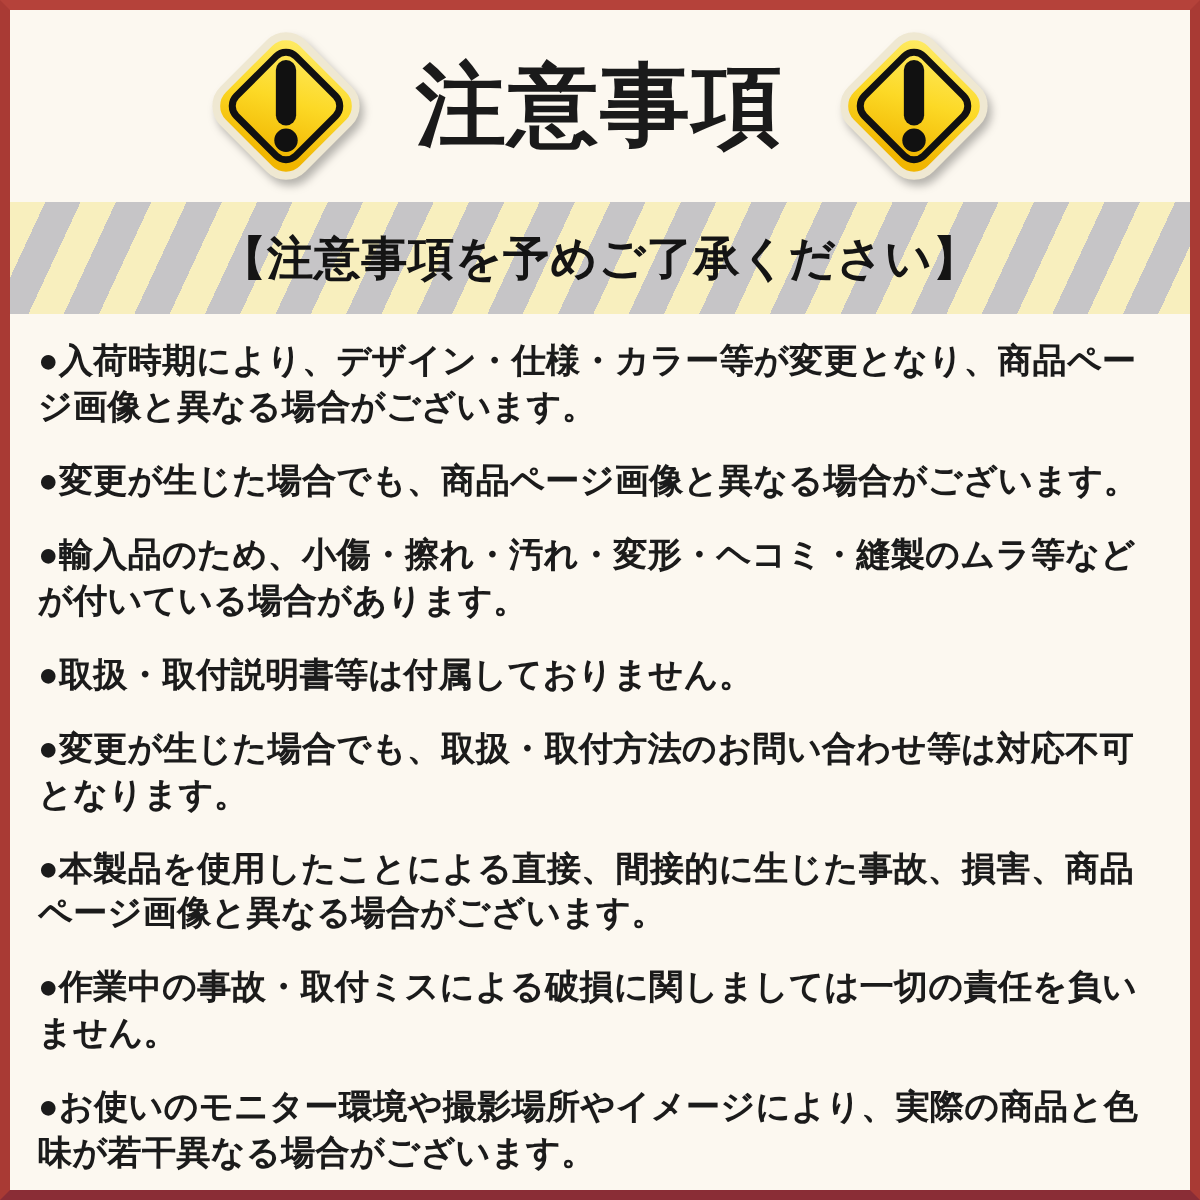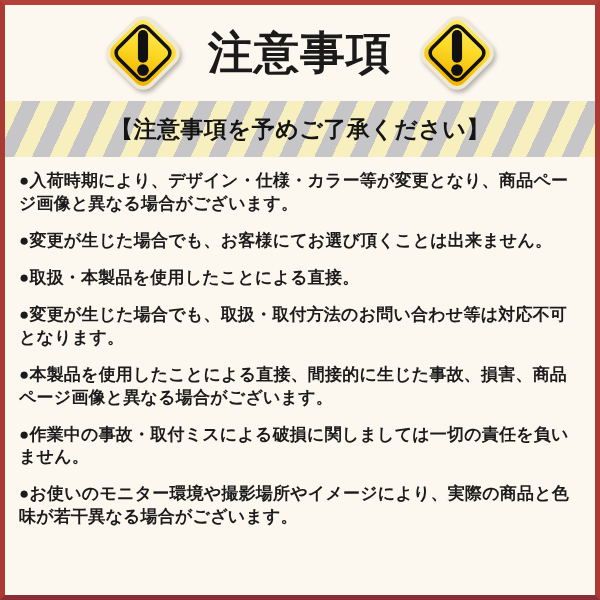--- a/index.html
+++ b/index.html
@@ -105,21 +105,22 @@
       <circle cx="50" cy="72" r="7.5" fill="#111111"></circle>
     </svg>
   </div>
 
   <div class="band">
     <div class="band-text">【注意事項を予めご了承ください】</div>
   </div>
 
   <div class="body">
     <p class="notice">●入荷時期により、デザイン・仕様・カラー等が変更となり、商品ページ画像と異なる場合がございます。</p>
-    <p class="notice">●変更が生じた場合でも、お客様にてお選び頂くことは出来ません。</p>
-    <p class="notice">●取扱・本製品を使用したことによる直接。</p>
+    <p class="notice">●変更が生じた場合でも、商品ページ画像と異なる場合がございます。</p>
+    <p class="notice">●輸入品のため、小傷・擦れ・汚れ・変形・ヘコミ・縫製のムラ等などが付いている場合があります。</p>
+    <p class="notice">●取扱・取付説明書等は付属しておりません。</p>
     <p class="notice">●変更が生じた場合でも、取扱・取付方法のお問い合わせ等は対応不可となります。</p>
     <p class="notice">●本製品を使用したことによる直接、間接的に生じた事故、損害、商品ページ画像と異なる場合がございます。</p>
     <p class="notice">●作業中の事故・取付ミスによる破損に関しましては一切の責任を負いません。</p>
     <p class="notice">●お使いのモニター環境や撮影場所やイメージにより、実際の商品と色味が若干異なる場合がございます。</p>
   </div>
 
 </div>
 
 </body></html>

